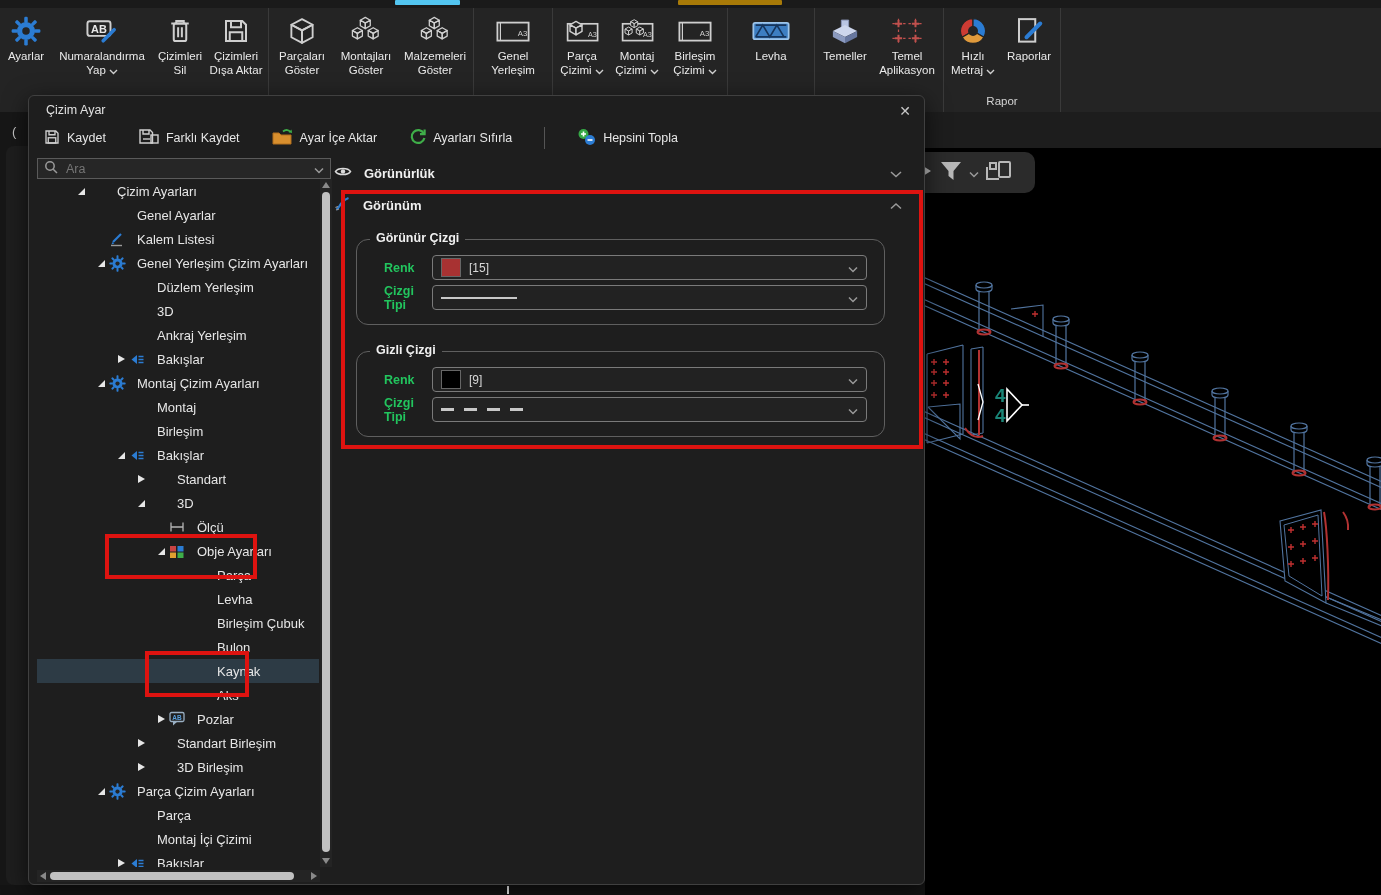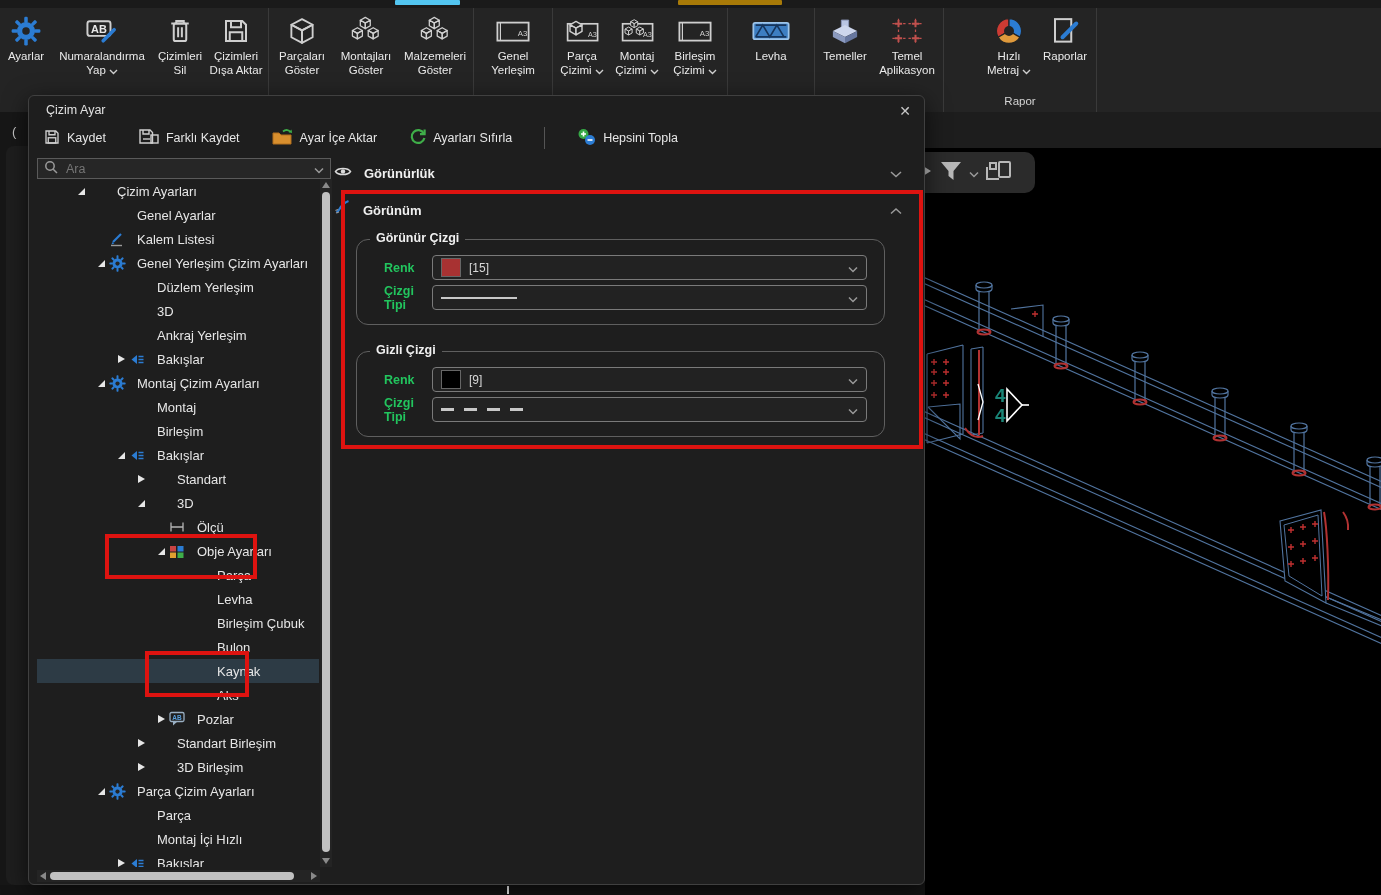--- a/index.html
+++ b/index.html
@@ -345,21 +345,21 @@
             <div class="rib-lab">
               <div>Temel</div>
               <div>Aplikasyon</div>
             </div>
           </div>
         </div>
         <div class="rib-glabel"></div>
       </div>
       <div class="rib-group">
         <div class="rib-btns">
-          <div class="rib-btn" style="width: 54px; margin-left: 36px;">
+          <div class="rib-btn" style="width: 54px;">
             <div class="rib-ic">
               <svg width="30" height="30" viewBox="0 0 24 24">
                 <path d="M12 12 L12 2 A10 10 0 0 0 3.34 17 Z" fill="#cc3b33" stroke="#242424"></path>
                 <path d="M12 12 L12 2 A10 10 0 0 1 20.66 17 Z" fill="#2b7cd3" stroke="#242424"></path>
                 <path d="M12 12 L3.34 17 A10 10 0 0 0 20.66 17 Z" fill="#e09a3c" stroke="#242424"></path>
                 <circle cx="12" cy="12" r="4" fill="#242424"></circle>
               </svg>
             </div>
             <div class="rib-lab">
               <div>Hızlı</div>
@@ -821,21 +821,21 @@
           <span class="tlab">Parça Çizim Ayarları</span>
         </div>
         <div class="trow" style="padding-left: 76px;">
           <span class="texp"></span>
           <span class="tico"></span>
           <span class="tlab">Parça</span>
         </div>
         <div class="trow" style="padding-left: 76px;">
           <span class="texp"></span>
           <span class="tico"></span>
-          <span class="tlab">Montaj İçi Hızlı</span>
+          <span class="tlab">Montaj İçi Çizimi</span>
         </div>
         <div class="trow" style="padding-left: 76px;">
           <span class="texp">
             <svg width="10" height="12">
               <polygon points="2,2 9,6 2,10" fill="#e6e6e6"></polygon>
             </svg>
           </span>
           <span class="tico">
             <svg width="17" height="15" viewBox="0 0 17 15">
               <path d="M8 3 2.5 7.5 8 12z" fill="#2b7cd3"></path>
@@ -876,21 +876,21 @@
     <div class="sect-head" style="top:64px;">
       <span><svg width="18" height="13" viewBox="0 0 18 13">
             <path d="M1.5 6.5C4 2.5 14 2.5 16.5 6.5 14 10.5 4 10.5 1.5 6.5z" fill="none" stroke="#dadada" stroke-width="1.5"></path>
             <circle cx="9" cy="6.5" r="2.2" fill="#dadada"></circle>
           </svg></span>
       <span>Görünürlük</span>
       <span class="sect-chev"><svg width="12" height="8">
             <polyline points="1,2 6,6.5 11,2" stroke="#9a9a9a" stroke-width="1.5" fill="none"></polyline>
           </svg></span>
     </div>
-    <div class="sect-head" style="top:96px;align-items:flex-end;">
+    <div class="sect-head" style="top:96px;">
       <span><svg width="17" height="16" viewBox="0 0 17 16">
             <path d="M2.5 13.5C5 12 5.5 9 8 6.5 10.5 4 13 2.5 14.5 2" stroke="#2b7cd3" stroke-width="2.2" fill="none"></path>
             <path d="M2 14l3-1M4 10.5l-2.5 1" stroke="#9a9a9a" stroke-width="1.3"></path>
           </svg></span>
       <span>Görünüm</span>
       <span class="sect-chev"><svg width="12" height="8">
             <polyline points="1,6.5 6,2 11,6.5" stroke="#9a9a9a" stroke-width="1.5" fill="none"></polyline>
           </svg></span>
     </div>
 

